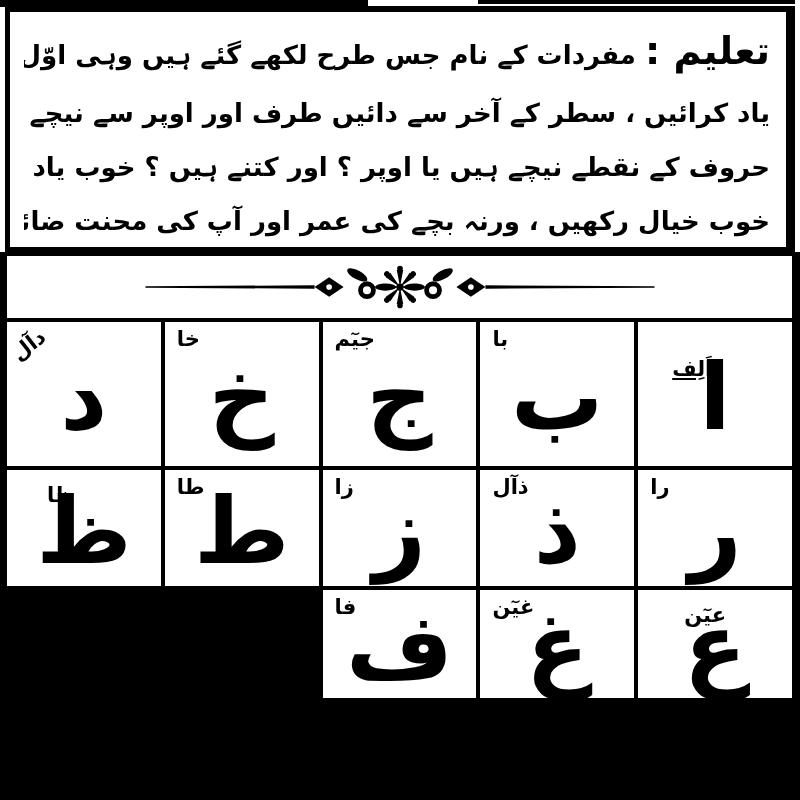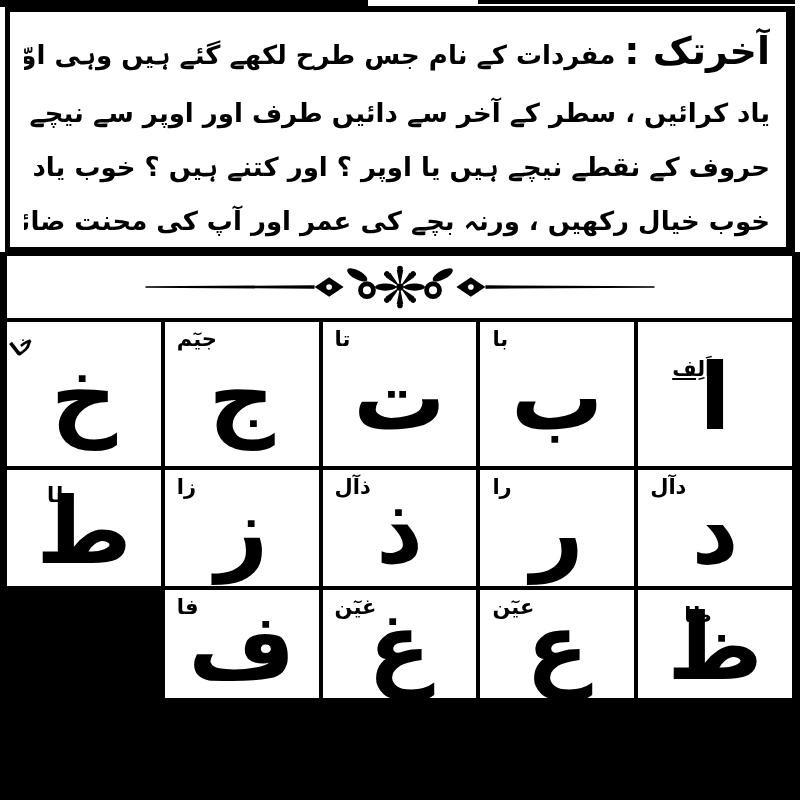--- a/index.html
+++ b/index.html
@@ -61,21 +61,21 @@
 </head>
 <body>
 
 <div class="page">
 
   <div class="artifact a-top-left"></div>
   <div class="artifact a-top-right"></div>
   <div class="artifact a-bottom-left"></div>
 
   <div class="instructions">
-    <div class="iline first"><span class="heading-word">آخرتک :</span> <span>مفردات کے نام جس طرح لکھے گئے ہیں وہی اوّل سے آخرتک</span></div>
+    <div class="iline first"><span class="heading-word">تعلیم :</span> <span>مفردات کے نام جس طرح لکھے گئے ہیں وہی اوّل سے آخرتک</span></div>
     <div class="iline">یاد کرائیں ، سطر کے آخر سے دائیں طرف اور اوپر سے نیچے کی طرف بچے سے پڑھوائیں ،</div>
     <div class="iline">حروف کے نقطے نیچے ہیں یا اوپر ؟ اور کتنے ہیں ؟ خوب یاد کرا دیں ، طریقۂ تعلیم کا</div>
     <div class="iline last">خوب خیال رکھیں ، ورنہ بچے کی عمر اور آپ کی محنت ضائع جائے گی ۔</div>
   </div>
 
   <div class="main-frame">
 
     <div class="divider-band">
       <svg width="560" height="58" viewBox="0 0 640 72">
         <defs>
@@ -108,24 +108,20 @@
 
     <div class="grid">
 
       <div class="cell">
         <span class="lname">اَلِف</span>
         <span class="glyph">ا</span>
       </div>
       <div class="cell">
         <span class="lname">با</span>
         <span class="glyph">ب</span>
-      </div>
-      <div class="cell">
-        <span class="lname">تا</span>
-        <span class="glyph">ت</span>
       </div>
       <div class="cell">
         <span class="lname">جیٓم</span>
         <span class="glyph">ج</span>
       </div>
 
       <div class="cell">
         <span class="lname">خا</span>
         <span class="glyph">خ</span>
       </div>

